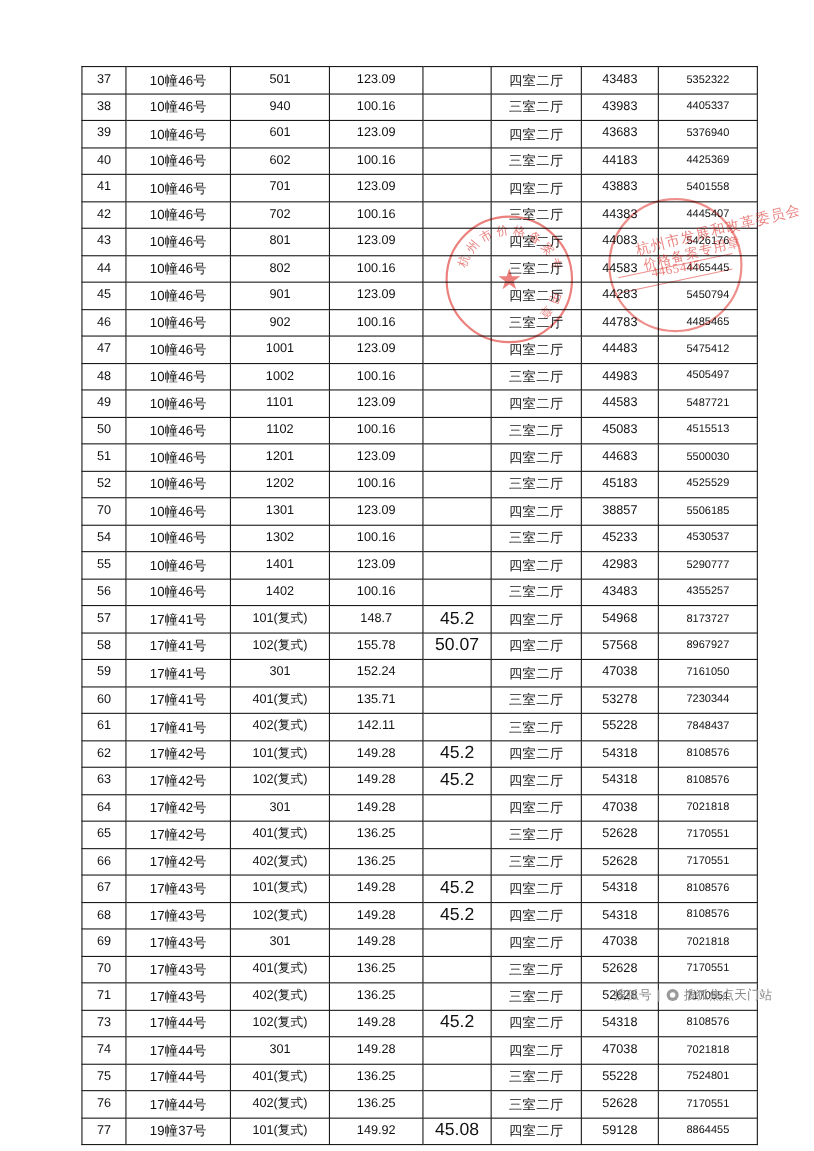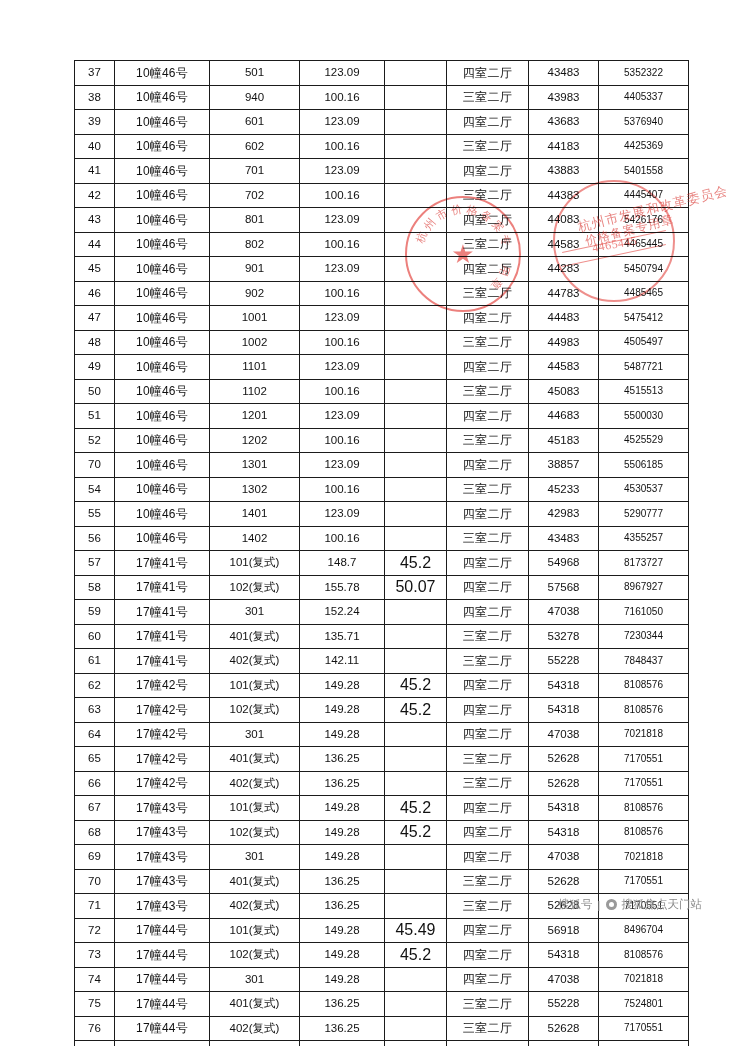--- a/index.html
+++ b/index.html
@@ -556,30 +556,20 @@
           </tr>
         <tr>
             <td class="cell-idx">71</td>
             <td class="cell-bldg">17幢43号</td>
             <td class="cell-room">402(复式)</td>
             <td class="cell-area">136.25</td>
             <td class="cell-area2"></td>
             <td class="cell-type">三室二厅</td>
             <td class="cell-price">52628</td>
             <td class="cell-total">7170551</td>
-          </tr>
-        <tr>
-            <td class="cell-idx">72</td>
-            <td class="cell-bldg">17幢44号</td>
-            <td class="cell-room">101(复式)</td>
-            <td class="cell-area">149.28</td>
-            <td class="cell-area2">45.49</td>
-            <td class="cell-type">四室二厅</td>
-            <td class="cell-price">56918</td>
-            <td class="cell-total">8496704</td>
           </tr>
         <tr>
             <td class="cell-idx">73</td>
             <td class="cell-bldg">17幢44号</td>
             <td class="cell-room">102(复式)</td>
             <td class="cell-area">149.28</td>
             <td class="cell-area2">45.2</td>
             <td class="cell-type">四室二厅</td>
             <td class="cell-price">54318</td>
             <td class="cell-total">8108576</td>

